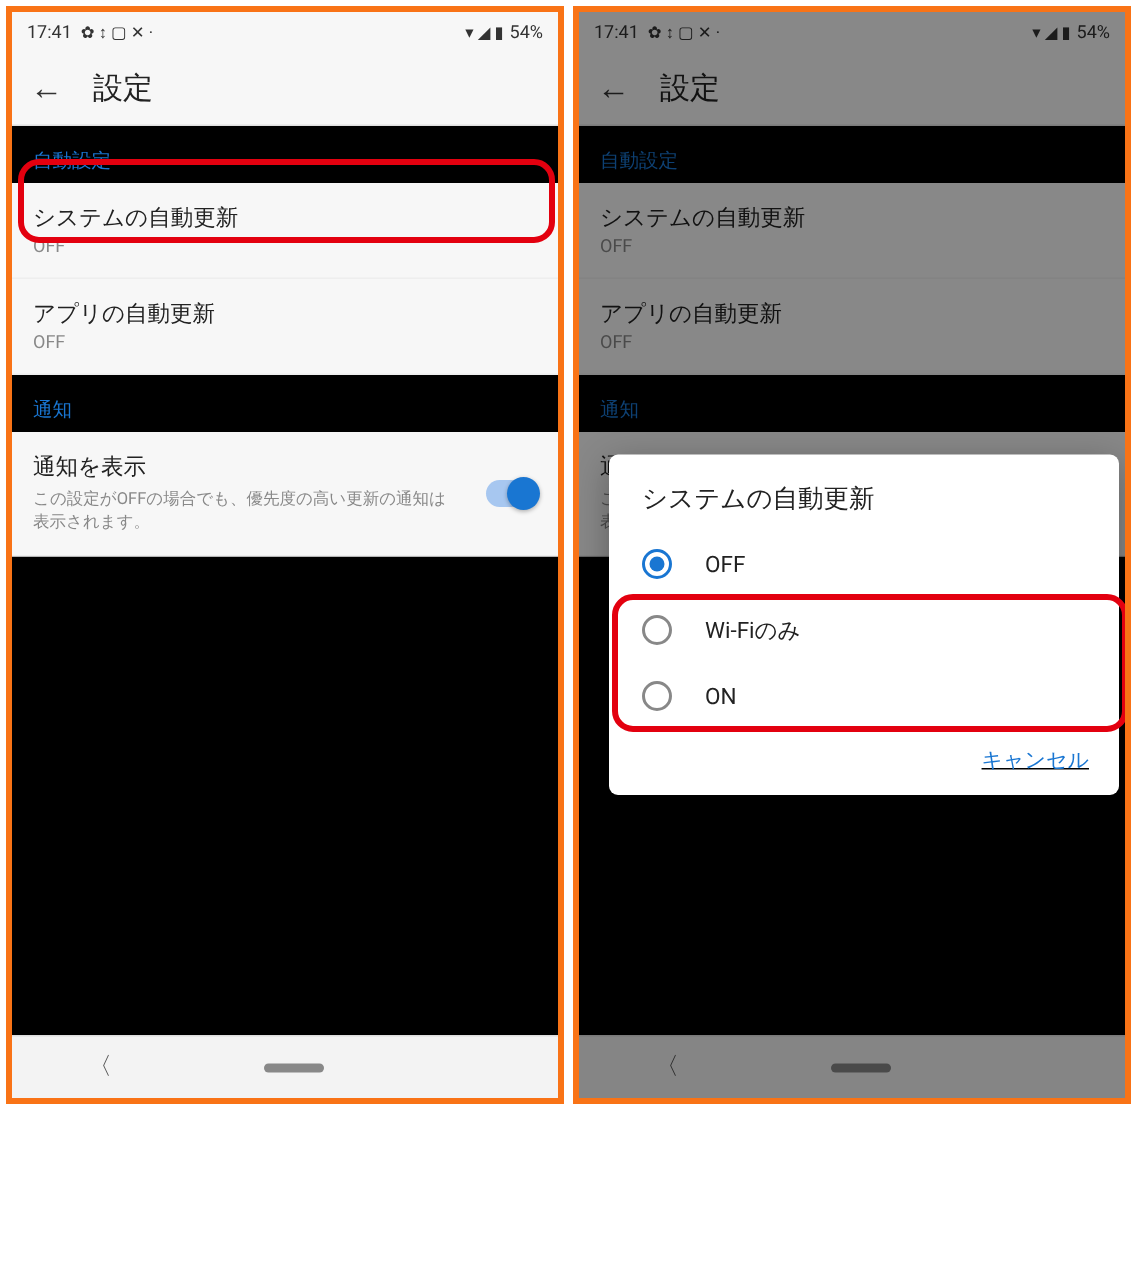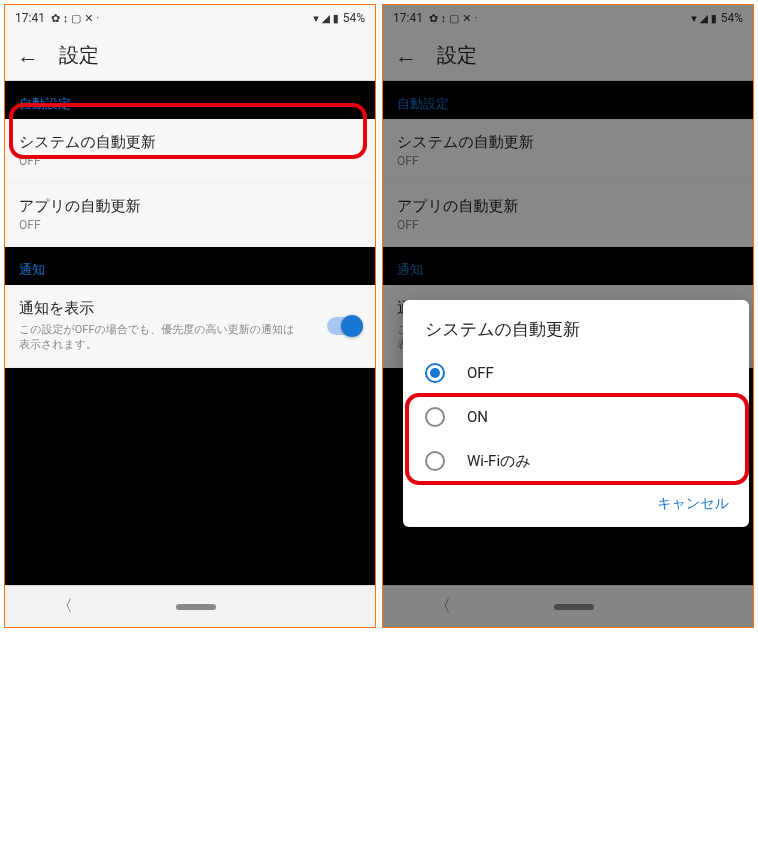--- a/index.html
+++ b/index.html
@@ -7,23 +7,23 @@
     font-family: -apple-system, BlinkMacSystemFont, "Segoe UI", Roboto, sans-serif;
     background: #fff;
     width: 758px;
     height: 849px;
     display: flex;
     gap: 6px;
     padding: 4px;
   }
   .phone {
     width: 372px;
-    height: 624px;
+    height: 732px;
     background: #f7f7f7;
-    border: 1px solid #f97316;
+    border: 4px solid #f97316;
     position: relative;
     overflow: hidden;
     display: flex;
     flex-direction: column;
   }
   .statusbar {
     height: 26px;
     background: #f7f7f7;
     display: flex;
     align-items: center;
@@ -179,20 +179,21 @@
     background: #1976d2;
     border-radius: 50%;
   }
   .radio-label {
     font-size: 15px;
     color: #222;
   }
   .dialog-actions {
     text-align: right;
     padding: 10px 20px 6px;
+    text-decoration: underline;
   }
   .cancel-btn {
     color: #1976d2;
     font-size: 14px;
     font-weight: 500;
     cursor: pointer;
   }
   .sb-icon { font-size: 11px; }
 </style>
 </head>
@@ -291,25 +292,25 @@
 
   <div class="dialog">
     <div class="dialog-title">システムの自動更新</div>
 
     <div class="radio-row">
       <div class="radio checked"></div>
       <div class="radio-label">OFF</div>
     </div>
     <div class="radio-row">
       <div class="radio"></div>
-      <div class="radio-label">ON</div>
+      <div class="radio-label">Wi-Fiのみ</div>
     </div>
     <div class="radio-row">
       <div class="radio"></div>
-      <div class="radio-label">Wi-Fiのみ</div>
+      <div class="radio-label">ON</div>
     </div>
 
     <div class="dialog-actions">
       <span class="cancel-btn">キャンセル</span>
     </div>
   </div>
 
   <div class="highlight-box" style="left:22px; top:388px; width:344px; height:92px;"></div>
 </div>
 

